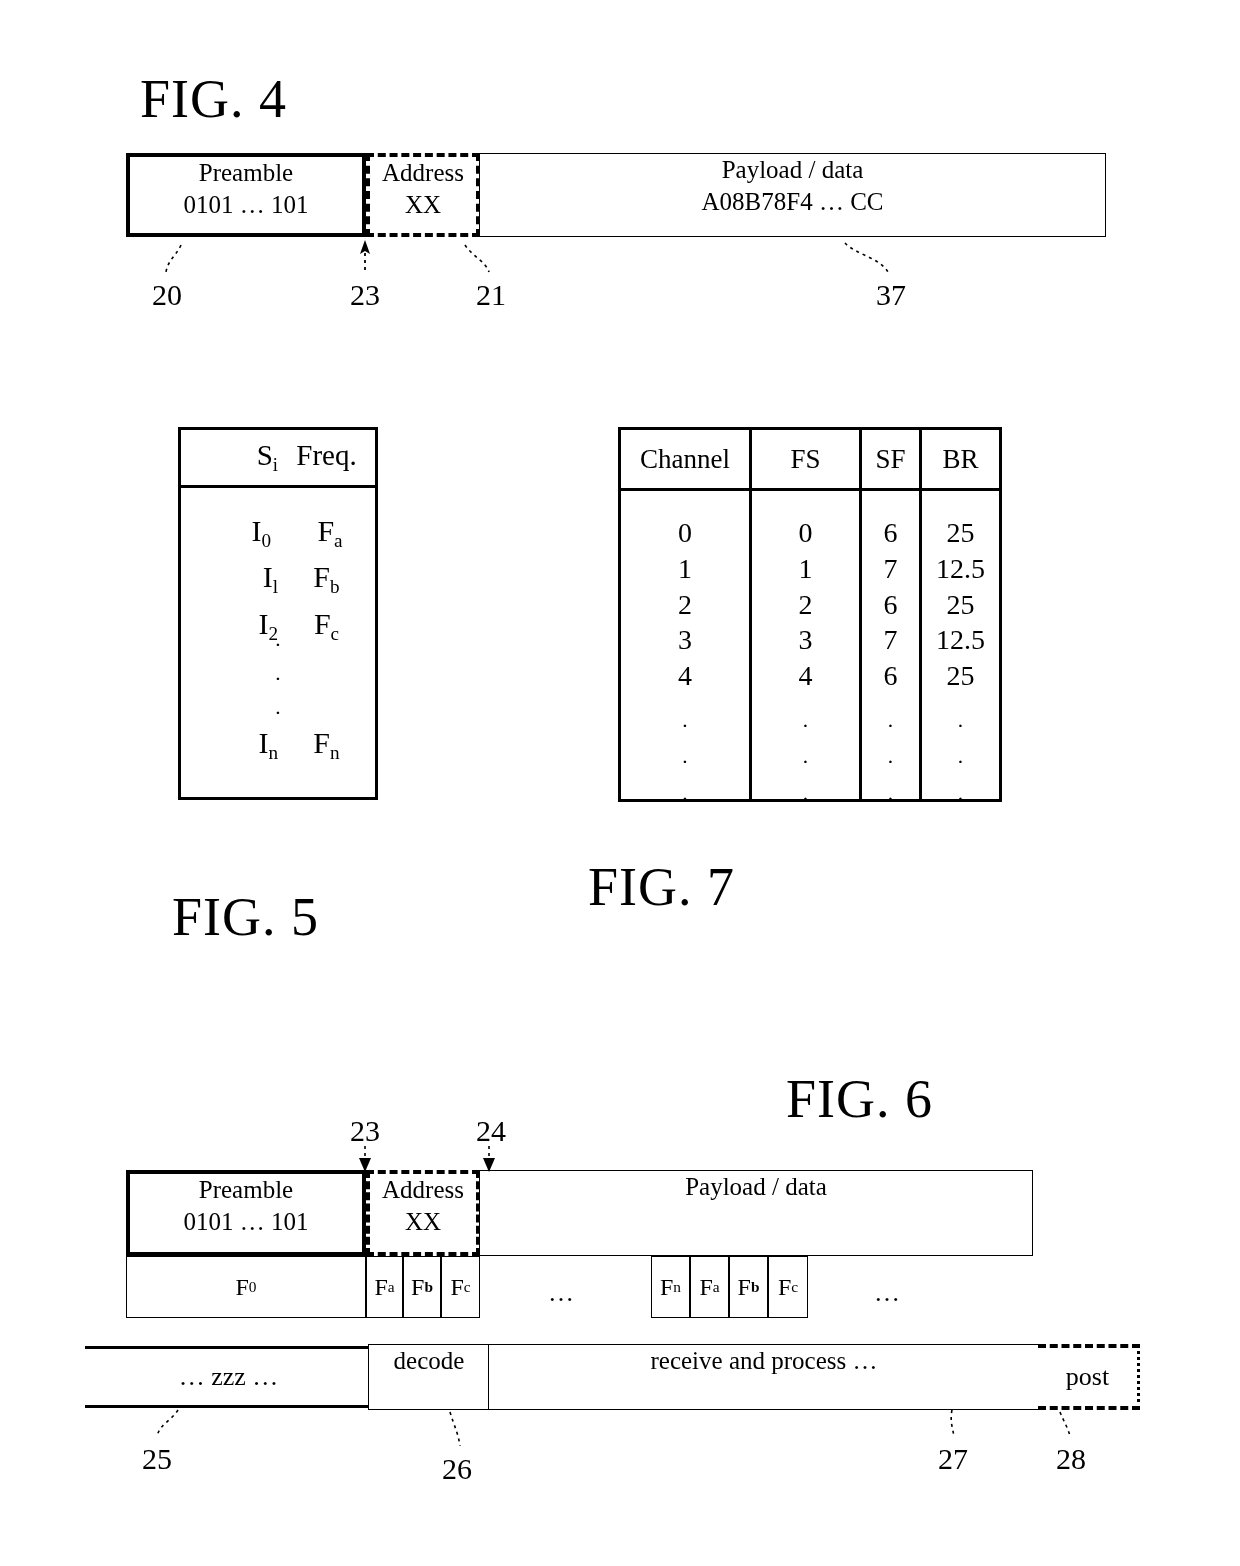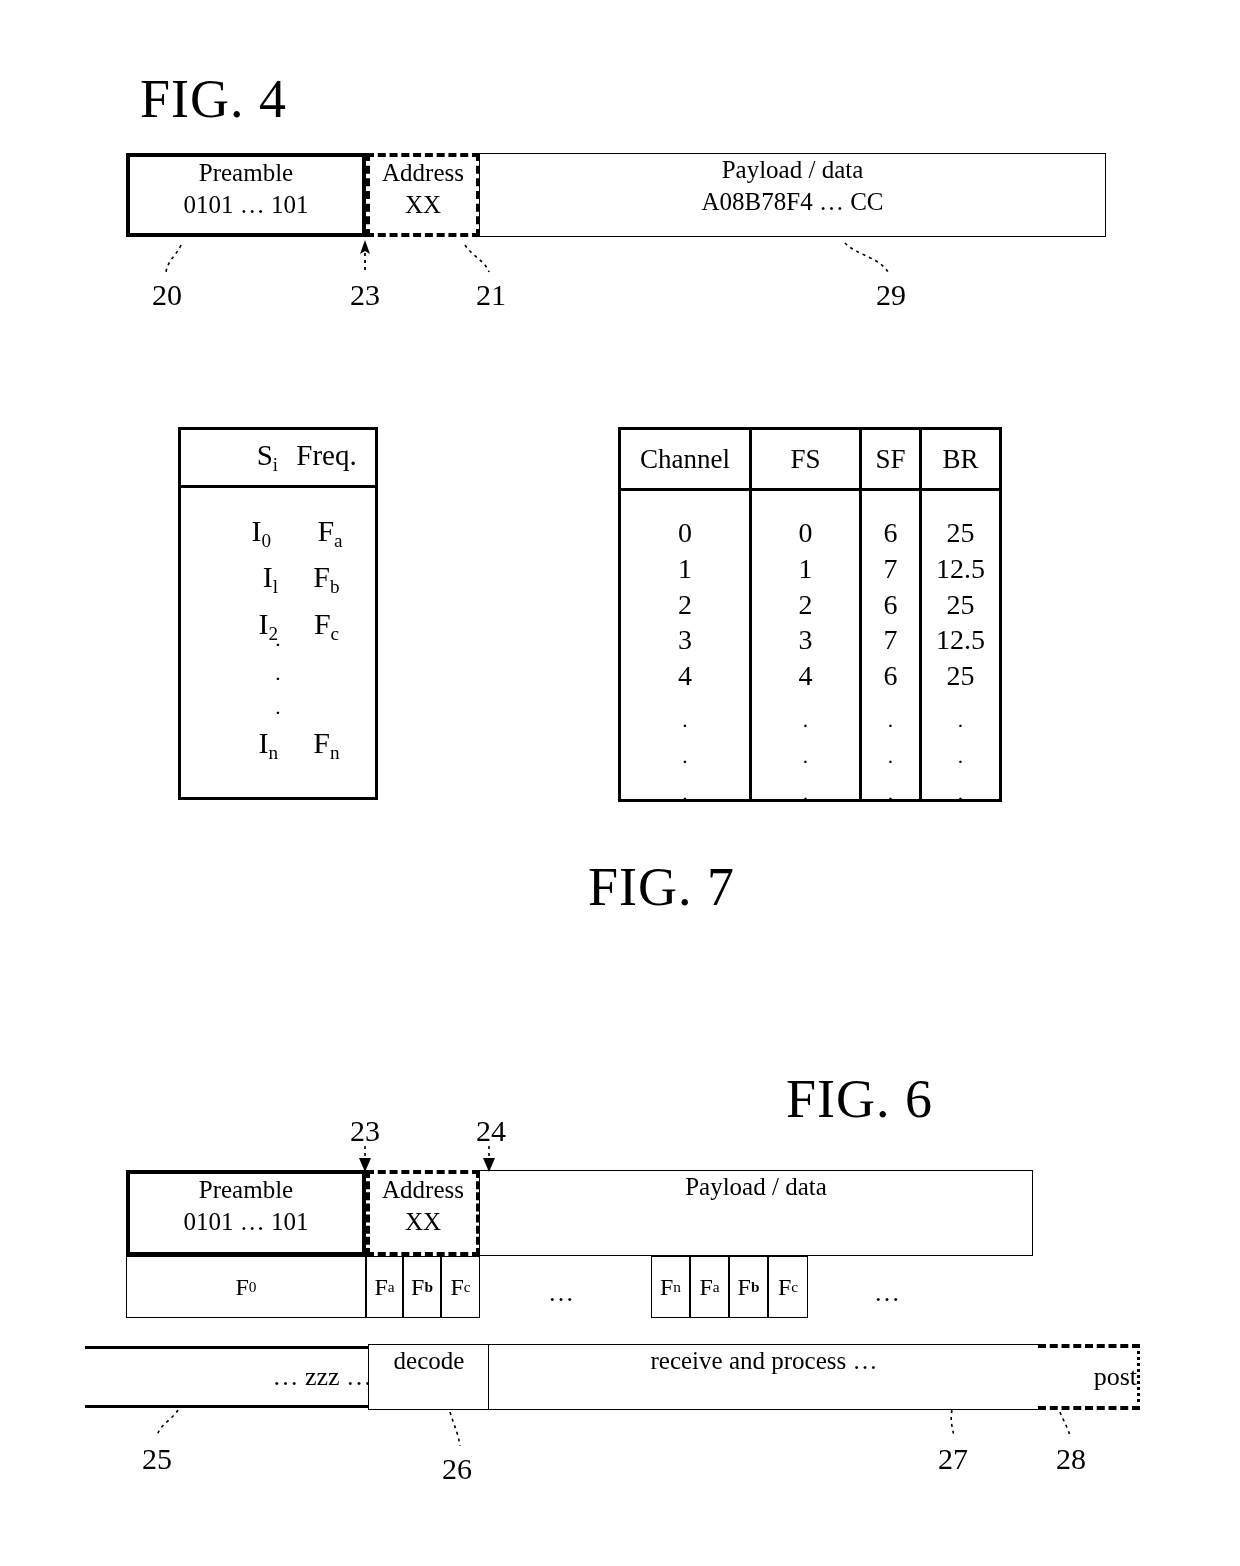--- a/index.html
+++ b/index.html
@@ -142,21 +142,21 @@
 
   
   .rule-band {
     position: absolute;
     box-sizing: border-box;
     border-top: 3px solid #000;
     border-bottom: 3px solid #000;
     background: #fff;
     display: flex;
     align-items: center;
-    justify-content: flex-end;
+    justify-content: center;
     font-size: 26px;
   }
   .band-dashed {
     border-top: 4px dashed #000;
     border-bottom: 4px dashed #000;
     border-right: 3px dotted #000;
   }
 </style>
 </head>
 <body>
@@ -176,21 +176,21 @@
   </div>
 
   <div class="box b-solid-thin" style="left:479px; top:153px; width:627px; height:84px;">
     <div class="cell-text">Payload / data</div>
     <div class="cell-text">A08B78F4 … CC</div>
   </div>
 
   <div class="ref" style="left:152px; top:278px;">20</div>
   <div class="ref" style="left:350px; top:278px;">23</div>
   <div class="ref" style="left:476px; top:278px;">21</div>
-  <div class="ref" style="left:876px; top:278px;">29</div>
+  <div class="ref" style="left:876px; top:278px;">37</div>
 
   <div class="tbl" style="left:178px; top:427px; width:200px; height:373px;">
     <div class="tbl-head" style="height:58px;">
       <div class="f5row" style="font-size:29px;">
         <div class="f5c1"><span>S</span><sub>i</sub></div>
         <div class="f5c2">Freq.</div>
       </div>
     </div>
     <div style="position:relative; height:311px; padding-top:26px; box-sizing:border-box;">
       <div class="f5row" style="margin-bottom:8px;gap:14px;">
@@ -206,20 +206,21 @@
         <div class="f5c2"><span>F</span><sub>c</sub></div>
       </div>
       <div style="position:absolute; left:0; right:0; top:140px; text-align:center; font-size:22px; line-height:1.55;">·<br>·<br>·</div>
       <div class="f5row" style="position:absolute; left:0; right:0; top:238px;">
         <div class="f5c1"><span>I</span><sub>n</sub></div>
         <div class="f5c2"><span>F</span><sub>n</sub></div>
       </div>
     </div>
   </div>
 
+  <div class="fig-title" style="left:172px; top:886px;">FIG. 5</div>
 
   <div class="tbl" style="left:618px; top:427px; width:384px; height:375px;">
     <div style="display:flex; height:100%;">
 
       <div class="tcol" style="width:128px;">
         <div class="th" style="height:58px; flex:none; border-bottom:3px solid #000;">Channel</div>
         <div style="padding-top:24px; width:100%;">
           <div class="td">0</div>
           <div class="td">1</div>
           <div class="td">2</div>

